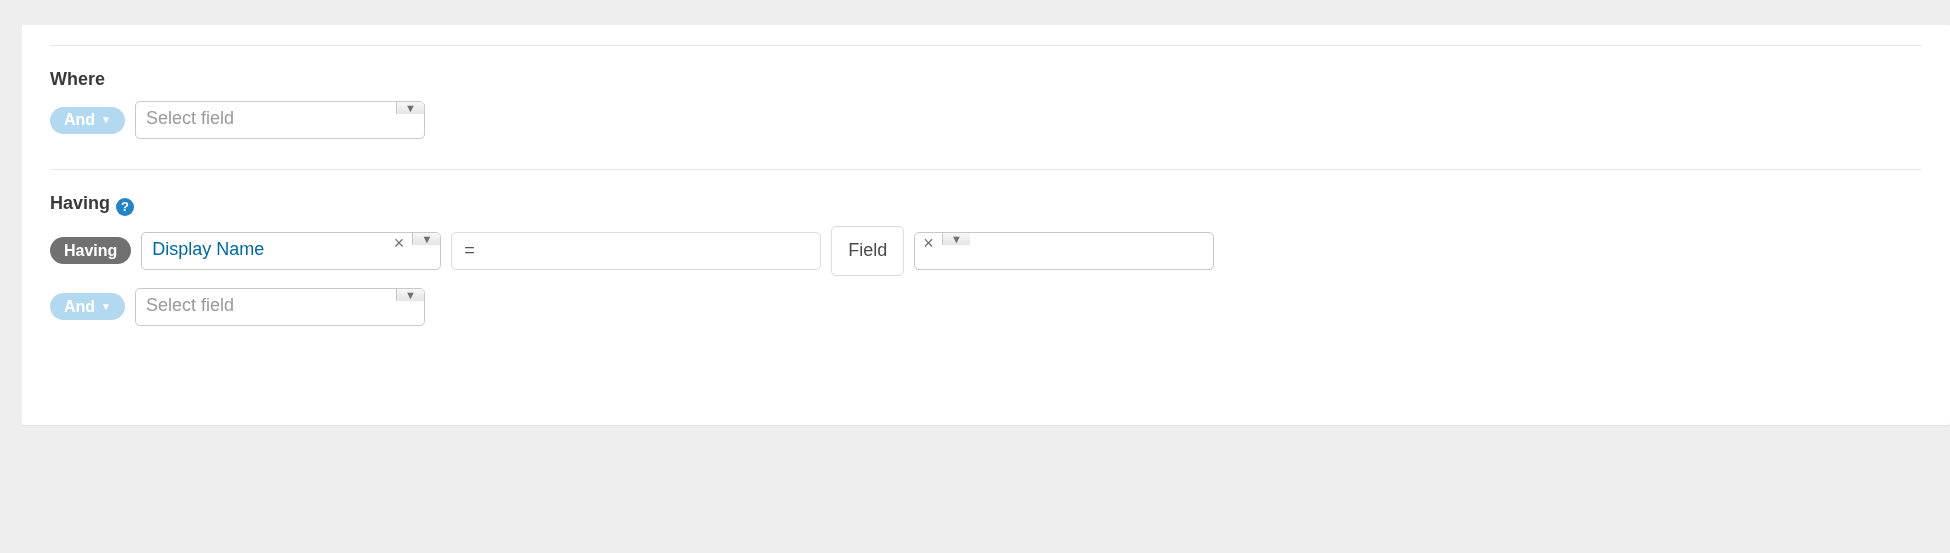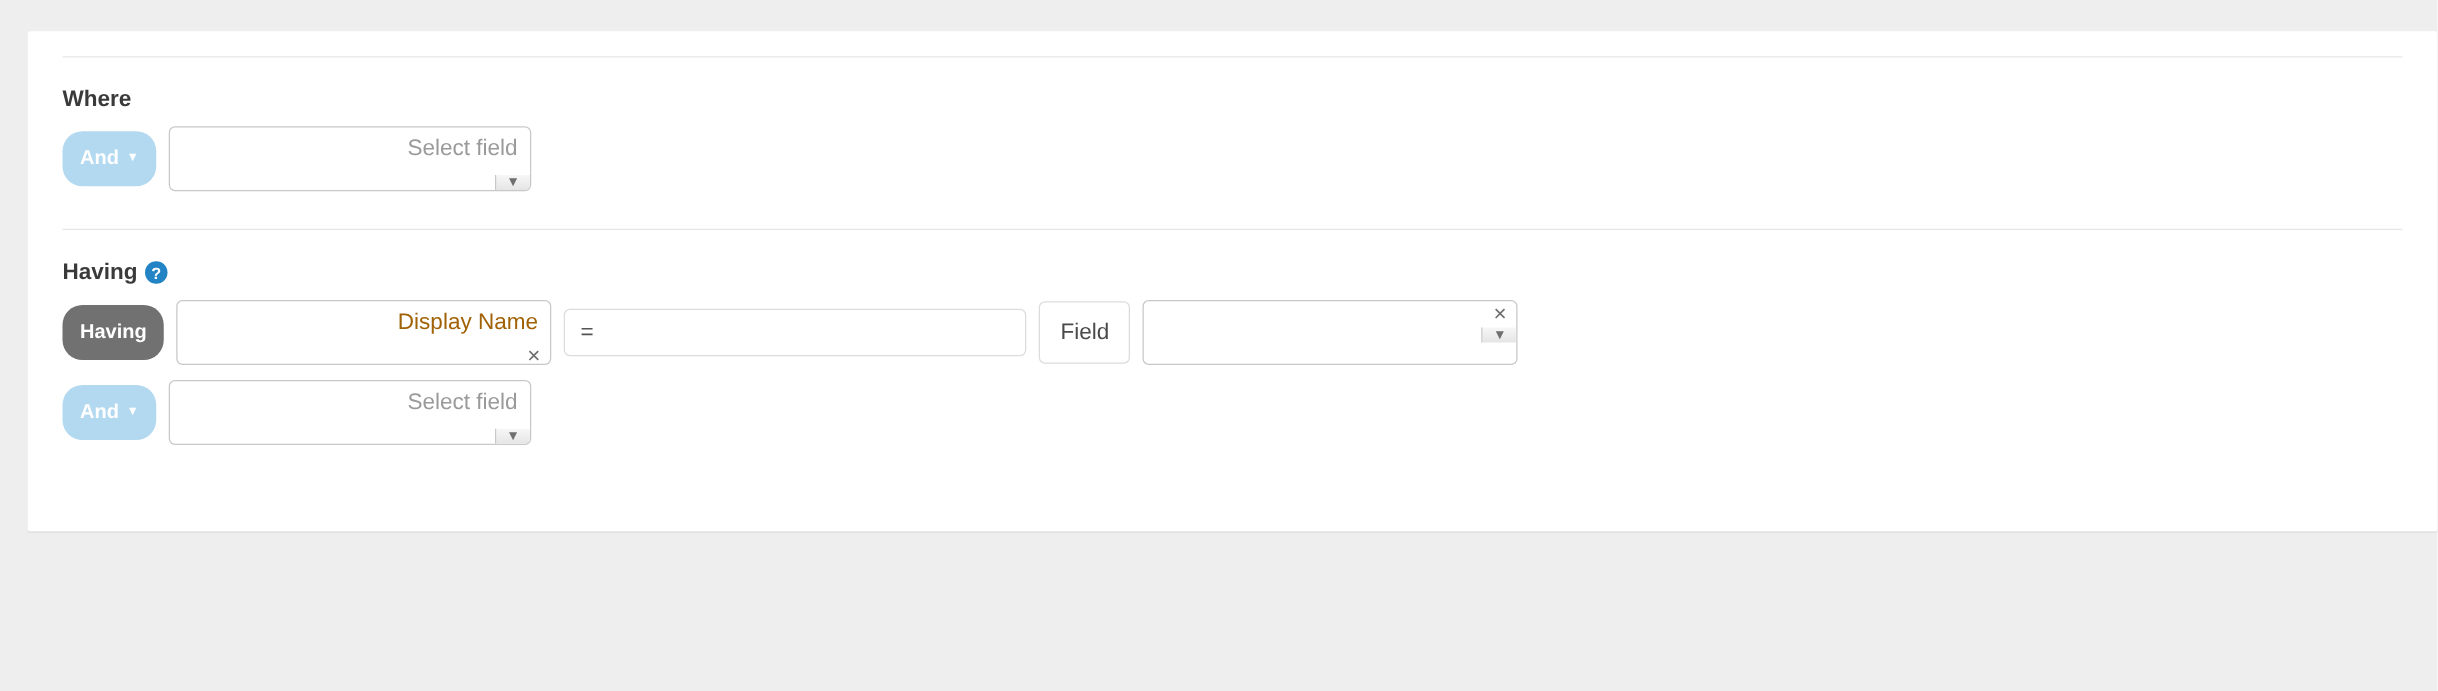--- a/index.html
+++ b/index.html
@@ -26,21 +26,21 @@
       border-top: 1px solid #e7e7e7;
       margin: 0 0 22px 0;
     }
     .section-label {
       font-weight: 700;
       font-size: 18px;
       color: #3a3a3a;
       margin-bottom: 10px;
       line-height: 1.3;
       display: flex;
-      align-items: center;
+      align-items: flex-end;
       gap: 6px;
     }
     .help-icon {
       display: inline-flex;
       align-items: center;
       justify-content: center;
       width: 18px;
       height: 18px;
       border-radius: 50%;
       background: #2283c5;
@@ -59,61 +59,60 @@
     
     .pill {
       display: inline-flex;
       align-items: center;
       border-radius: 16px;
       padding: 4px 14px 4px 14px;
       color: #fff;
       font-size: 16px;
       font-weight: 600;
       line-height: 1.4;
-      height: 44px;
+      height: 27px;
       white-space: nowrap;
       cursor: pointer;
     }
     .pill .caret {
       margin-left: 6px;
       font-size: 10px;
       opacity: .95;
     }
     .pill-light {
       background: #b3d9f0;
     }
     .pill-gray {
       background: #717171;
       cursor: default;
     }
     
     .combo {
       display: inline-flex;
-      align-items: flex-end;
-      height: 52px;
+      align-items: flex-start;
+      height: 38px;
       min-width: 300px;
       border: 1px solid #c8c8c8;
       border-radius: 5px;
       background: #fff;
       overflow: hidden;
-      flex-direction: column;
     }
     .combo.small { min-width: 290px; }
     .combo .combo-text {
       flex: 1;
       padding: 6px 10px;
       color: #9a9a9a;
       font-size: 18px;
       border: none;
       outline: none;
       background: transparent;
       min-width: 0;
     }
     .combo .combo-text.value {
-      color: #a16207;
+      color: #0369a1;
     }
     .combo .combo-clear {
       display: flex;
       align-items: center;
       padding: 0 8px;
       color: #6f6f6f;
       font-size: 18px;
       cursor: pointer;
     }
     .combo .combo-arrow {

